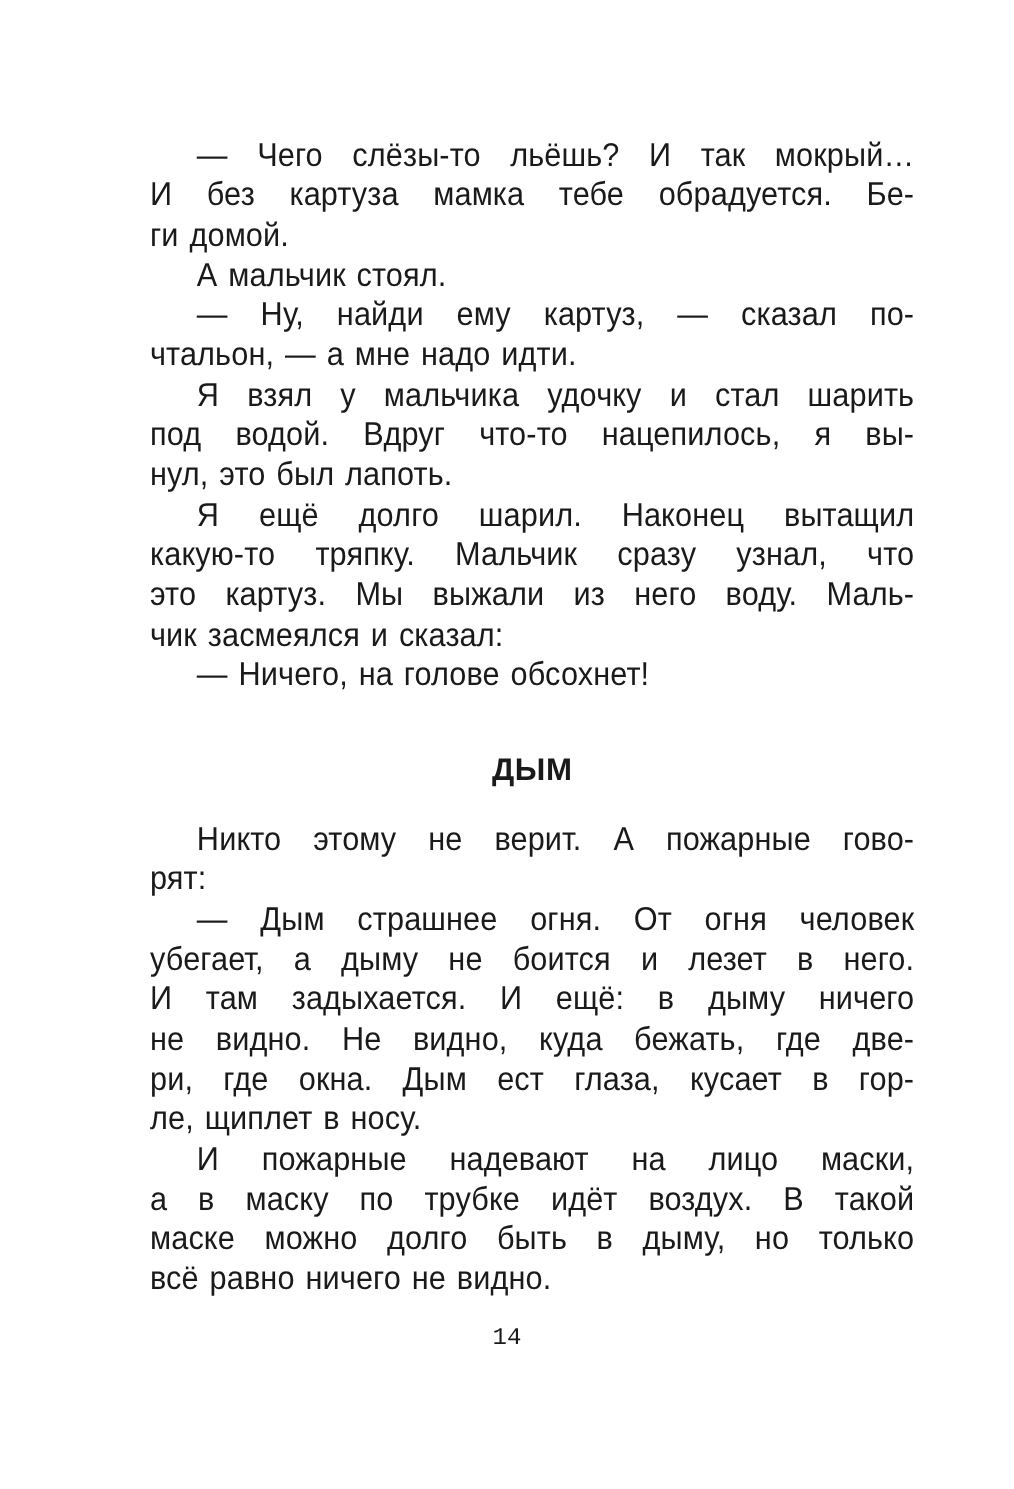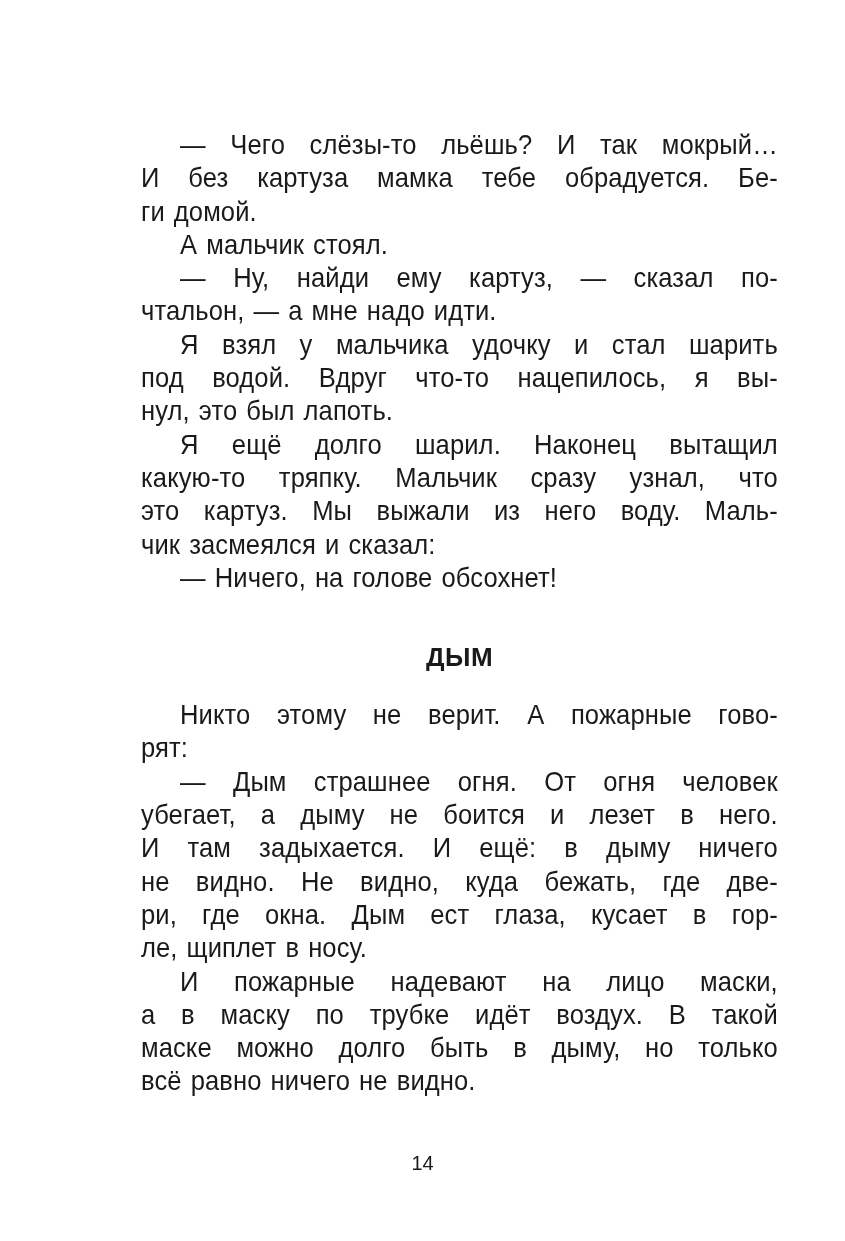--- a/index.html
+++ b/index.html
@@ -1,36 +1,35 @@
 <!DOCTYPE html>
 <html><head>
 <meta charset="utf-8">
 <style>
   html, body { margin: 0; padding: 0; background: #ffffff; }
   body { width: 845px; height: 1241px; position: relative; overflow: hidden; }
   .page {
-    position: absolute; left: 125px; top: 128px; width: 637px;
+    position: absolute; left: 125px; top: 112px; width: 637px;
     font-family: "Liberation Sans", sans-serif; font-size: 27.5px; color: #1a1a1a;
     letter-spacing: 0.1px;
-    margin-left: 16px;
   }
   .line {
     height: 33.3px; line-height: 33.3px; white-space: nowrap;
     text-align: justify; text-align-last: justify; word-spacing: 2px;
     transform: scaleX(0.93); transform-origin: left center; width: 107.5%;
   }
   .line.last { text-align-last: left; }
   .line.indent { padding-left: 42px; box-sizing: border-box; }
   .title {
     text-align: center; font-weight: bold; font-size: 26px; height: 78px;
     line-height: 78px; margin-top: 24px; margin-bottom: 2px; letter-spacing: 0.5px;
   }
   .pagenum {
     position: absolute; left: 0; width: 845px; top: 1104px; text-align: center;
-    font-family: Liberation Sans, sans-serif; font-size: 20px; color: #1a1a1a; margin-top: 48px;
+    font-family: Liberation Mono, monospace; font-size: 20px; color: #1a1a1a;
   }
 </style>
 </head>
 <body>
 
 <div class="page">
   <div class="line indent">— Чего слёзы-то льёшь? И так мокрый…</div>
   <div class="line">И без картуза мамка тебе обрадуется. Бе-</div>
   <div class="line last">ги домой.</div>
   <div class="line indent last">А мальчик стоял.</div>

